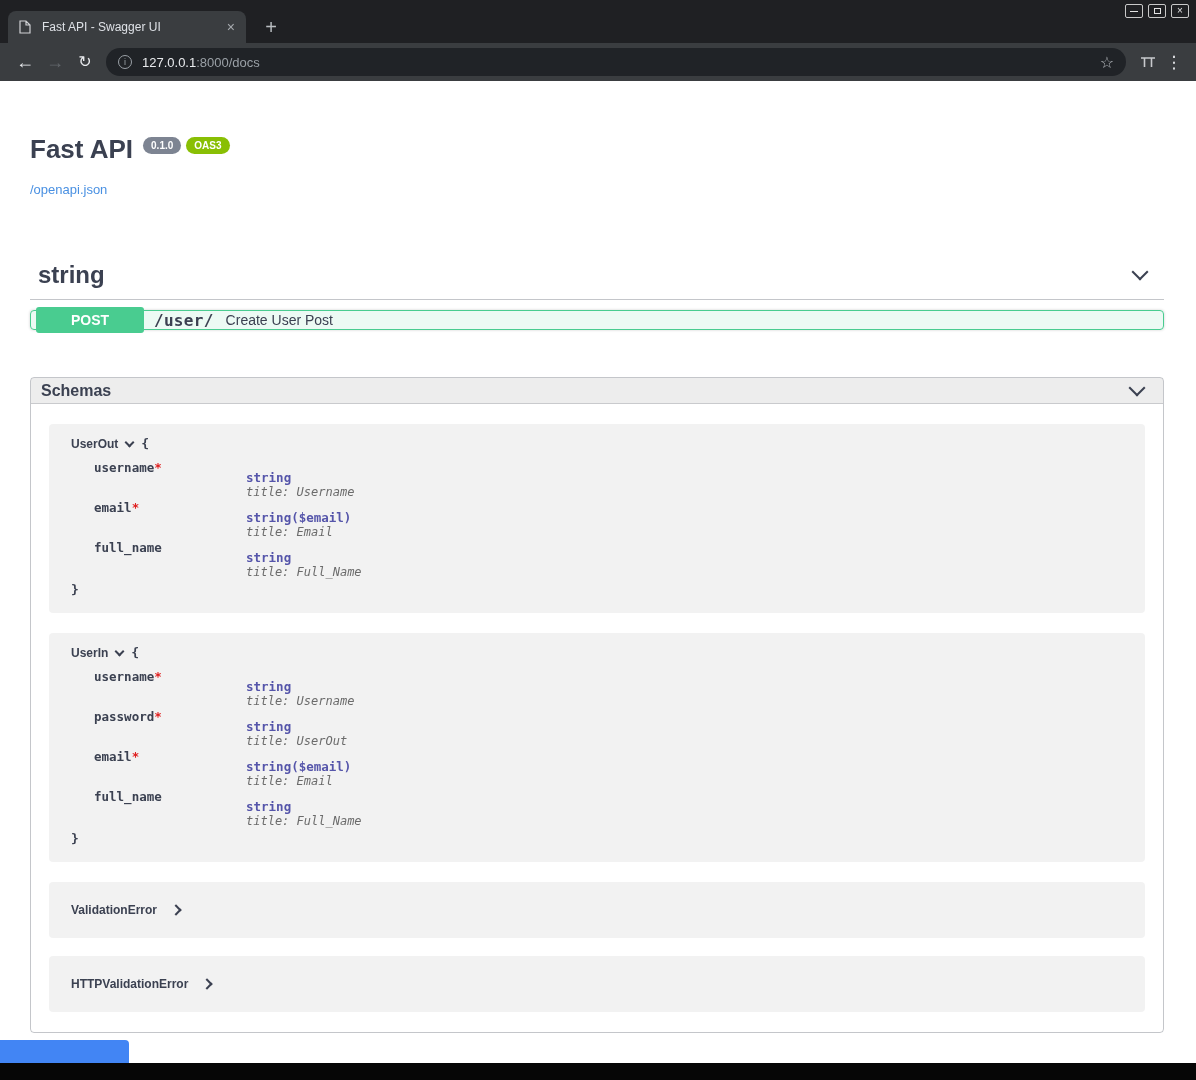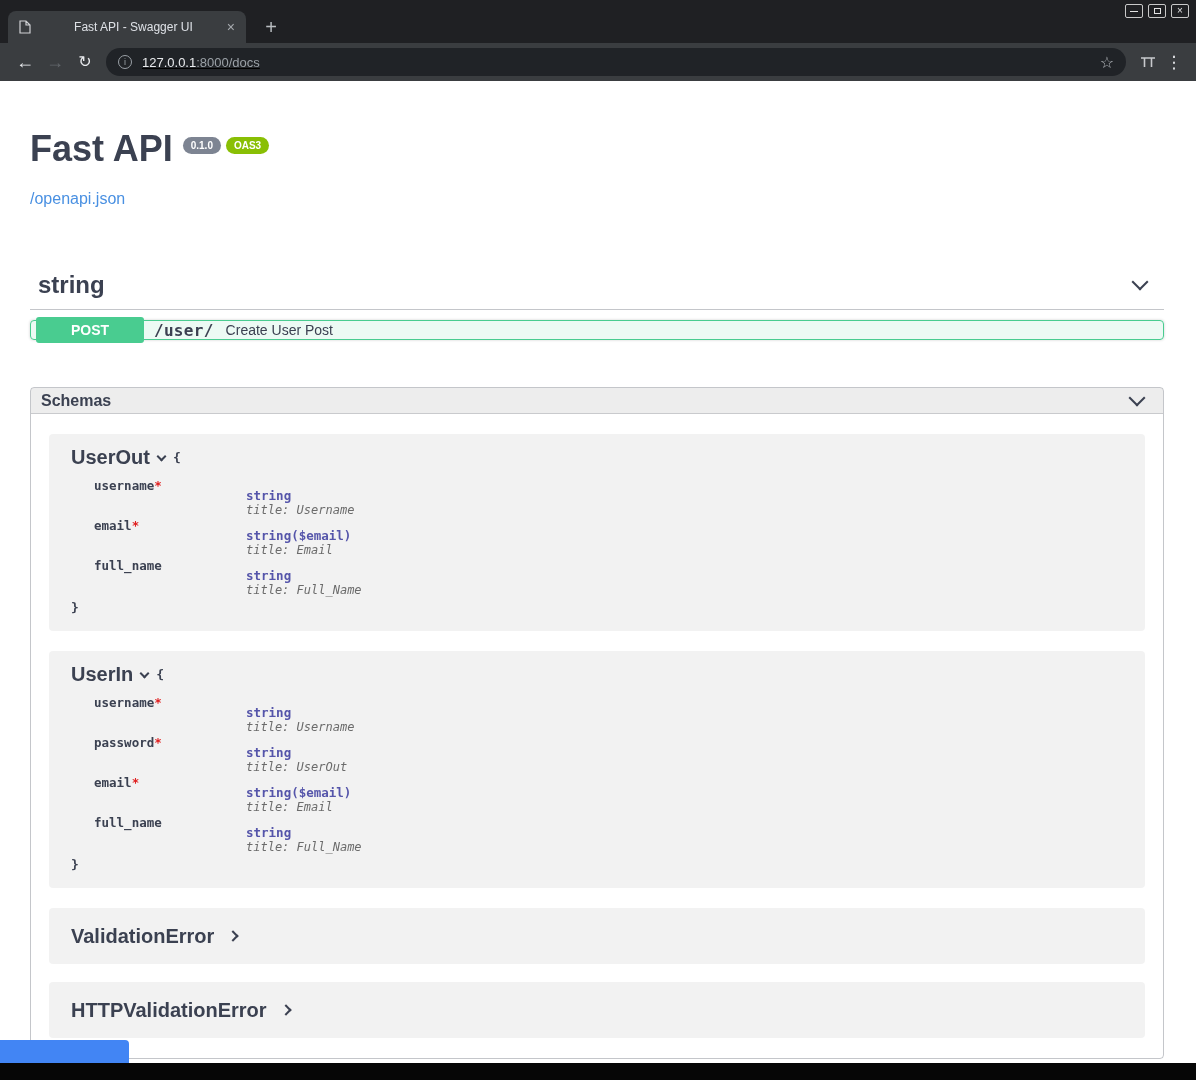--- a/index.html
+++ b/index.html
@@ -3,21 +3,21 @@
 <meta charset="utf-8">
 <style>
   * { box-sizing: border-box; }
   html,body { margin:0; padding:0; }
   body { font-family:"Liberation Sans", sans-serif; background:#000; }
   .screen { position:relative; width:1196px; height:1080px; background:#fff; overflow:hidden; }
 
   
   .titlebar { position:absolute; top:0; left:0; right:0; height:43px; background:#1f2023; }
   .tab { position:absolute; left:8px; top:11px; width:238px; height:32px; background:#3a3d40;
-         border-radius:8px 8px 0 0; display:flex; align-items:center; padding:0 9px 0 11px;text-align:center; }
+         border-radius:8px 8px 0 0; display:flex; align-items:center; padding:0 9px 0 11px; }
   .favicon-wrap { width:14px; height:15px; flex:0 0 auto; display:flex; align-items:center; }
   .tab-title { flex:1; color:#dee1e6; font-size:12px; margin-left:9px; white-space:nowrap; overflow:hidden; }
   .tab-close { color:#a8acb0; font-size:14px; line-height:14px; padding:0 2px; }
   .newtab-btn { position:absolute; left:258px; top:15px; width:26px; height:26px; color:#b9bdc1;
                 font-size:20px; text-align:center; line-height:24px; }
   .win-controls { position:absolute; top:4px; right:7px; display:flex; gap:5px; }
   .win-btn { width:18px; height:14px; border:1px solid #c9c9c9; border-radius:2px; background:#1f2023;
              display:flex; align-items:center; justify-content:center; color:#e3e3e3; font-size:10px; line-height:10px; }
   .glyph-bar { width:8px; height:0; border-top:1px solid #e3e3e3; }
   .glyph-box { width:7px; height:6px; border:1px solid #e3e3e3; }
@@ -25,39 +25,39 @@
   
   .toolbar { position:absolute; top:43px; left:0; right:0; height:38px; background:#3a3d40;
              display:flex; align-items:center; padding:0 10px; }
   .nav-ic { width:30px; text-align:center; font-size:18px; color:#e8eaed; line-height:30px; }
   .nav-ic.fwd { color:#63676b; }
   .nav-ic.reload { font-size:16px; }
   .addr { flex:1; height:28px; margin:0 8px 0 6px; background:#202327; border-radius:14px;
           display:flex; align-items:center; padding:0 12px; }
   .info-badge { width:14px; height:14px; border-radius:50%; border:1px solid #9aa0a6; color:#9aa0a6;
                 font-size:9px; display:flex; align-items:center; justify-content:center; flex:0 0 auto; }
-  .url { margin-left:10px; font-size:13px; white-space:nowrap;text-decoration:underline; }
+  .url { margin-left:10px; font-size:13px; white-space:nowrap; }
   .url-host { color:#e8eaed; }
   .url-rest { color:#9aa0a6; }
   .omni-star { margin-left:auto; color:#b6babf; font-size:16px; }
   .ext-ic { width:28px; display:flex; justify-content:center; }
   .menu-ic { width:24px; text-align:center; color:#e8eaed; font-size:17px; }
 
   
   .content { position:absolute; top:81px; left:0; width:100%; height:982px; background:#fff;
              color:#3b4151; overflow:hidden; }
   .wrapper { padding:0 32px 0 30px; }
   .info-block { padding-top:47px; }
   .title-row { display:flex; align-items:flex-start; }
-  .api-title { margin:0; font-size:36px; font-weight:700; color:#3b4151; line-height:42px; }
+  .api-title { margin:0; font-size:26px; font-weight:700; color:#3b4151; line-height:42px; }
   .badges { display:flex; gap:5px; margin:9px 12px 0 10px; }
   .pill { font-size:10px; font-weight:700; color:#fff; padding:2px 8px; border-radius:57px; line-height:13px; }
   .pill.version { background:#7d8492; }
   .pill.oas { background:#89bf04; }
-  .spec-link { display:inline-block; margin-top:20px; font-size:16px; color:#4990e2; text-decoration:none; cursor:pointer; }
+  .spec-link { display:inline-block; margin-top:12px; font-size:13px; color:#4990e2; text-decoration:none; cursor:pointer; }
 
   .tag-header { margin-top:55px; display:flex; align-items:center; border-bottom:1px solid rgba(59,65,81,.3);
                 padding:8px 18px 10px 8px; cursor:pointer; }
   .tag-title { font-size:24px; font-weight:700; color:#3b4151; }
   .chev-lg { margin-left:auto; width:12px; height:12px; border-right:2px solid #3b4151;
              border-bottom:2px solid #3b4151; transform:rotate(45deg); margin-top:-6px; }
 
   .opblock { margin-top:10px; border:1px solid #49cc90; background:rgba(73,204,144,.1); border-radius:4px;
              box-shadow:0 0 3px rgba(0,0,0,.19); display:flex; align-items:center; padding:5px; height:20px; cursor:pointer; }
   .method-badge { width:108px; text-align:center; background:#49cc90; color:#fff; font-weight:700;
@@ -67,21 +67,21 @@
   .op-summary { margin-left:12px; font-size:14px; color:#3b4151; }
 
   .models-section { margin-top:47px; border:1px solid rgba(59,65,81,.3); border-radius:4px; overflow:hidden; }
   .models-header { height:26px; background:rgba(0,0,0,.07); border-bottom:1px solid rgba(59,65,81,.2);
                    display:flex; align-items:center; padding:0 20px 0 10px; cursor:pointer; }
   .models-title { font-size:16px; font-weight:700; color:#3b4151; }
   .models-body { padding:20px 18px; }
 
   .model-box { background:rgba(0,0,0,.05); border-radius:4px; padding:12px 20px 16px 22px; margin-bottom:20px; }
   .model-head { display:flex; align-items:center; gap:8px; cursor:pointer; }
-  .model-name { font-size:20px; font-weight:700; color:#3b4151; }
+  .model-name { font-size:12px; font-weight:700; color:#3b4151; }
   .chev-sm { width:7px; height:7px; border-right:2px solid #3b4151; border-bottom:2px solid #3b4151;
              transform:rotate(45deg); margin-top:-3px; }
   .mono, .brace { font-family:"DejaVu Sans Mono", monospace; }
   .brace { font-size:13px; font-weight:700; color:#3b4151; }
   .props { margin-top:8px; }
   .prop-row { display:flex; min-height:28px; }
   .prop-name { width:152px; margin-left:23px; font-family:"DejaVu Sans Mono", monospace; font-size:12.5px;
                font-weight:700; color:#3b4151; padding-top:1px; }
   .star-req { color:#e02020; }
   .prop-def { display:flex; flex-direction:column; }

